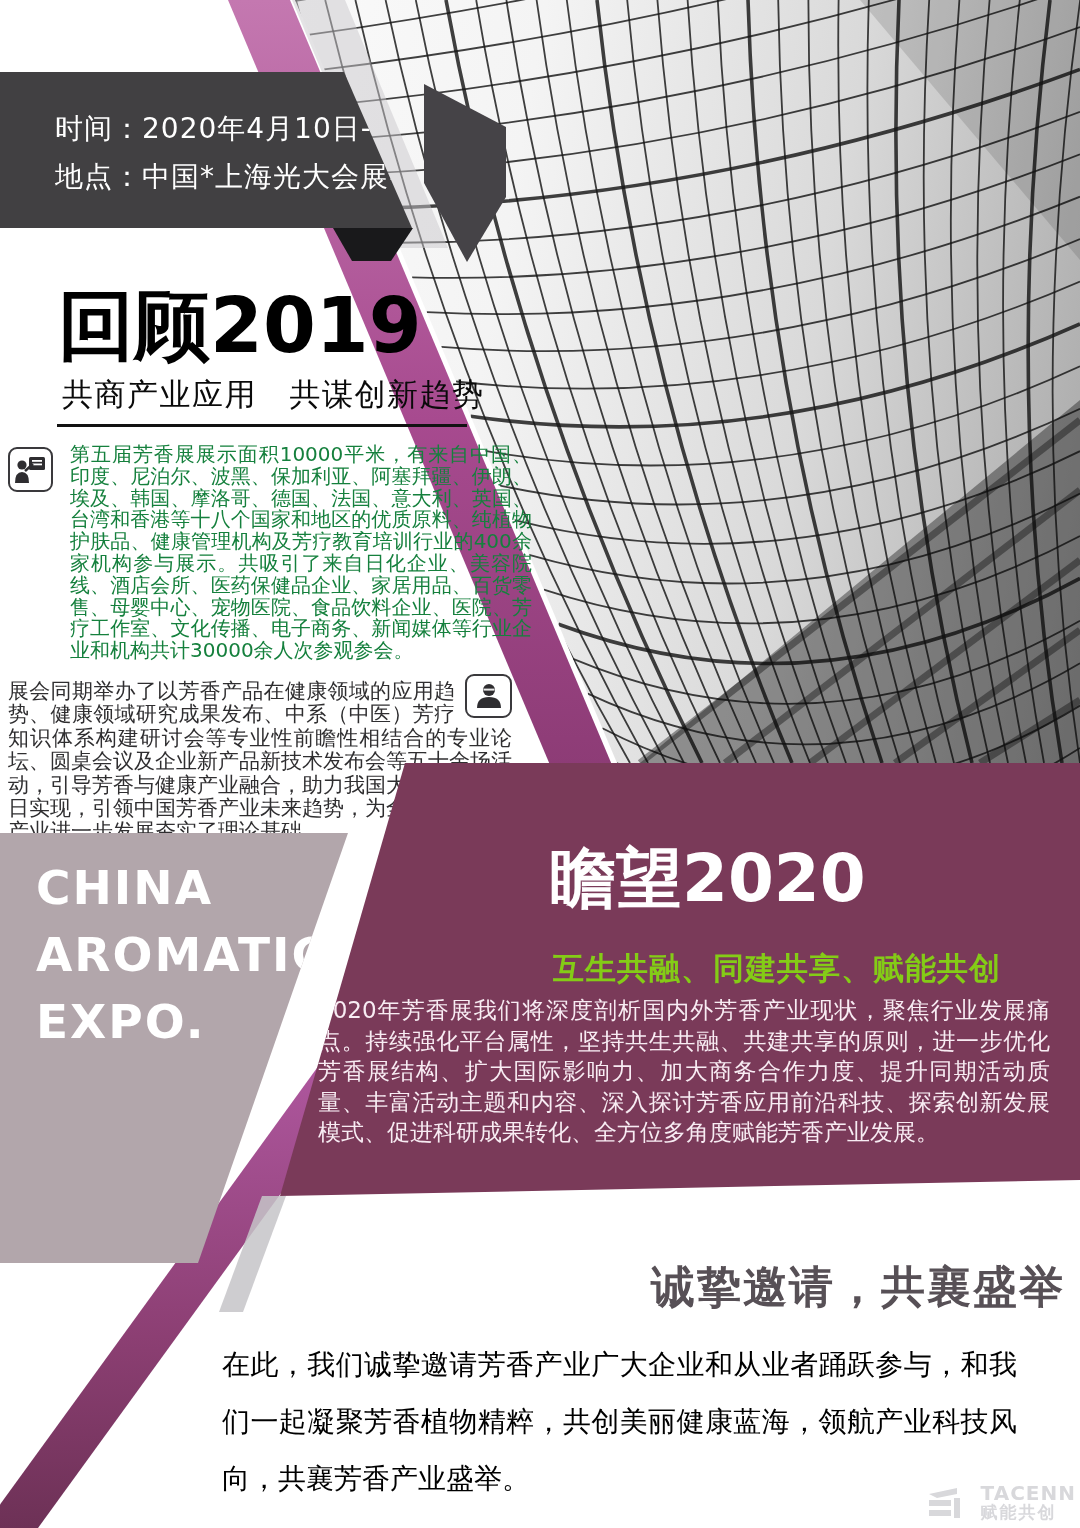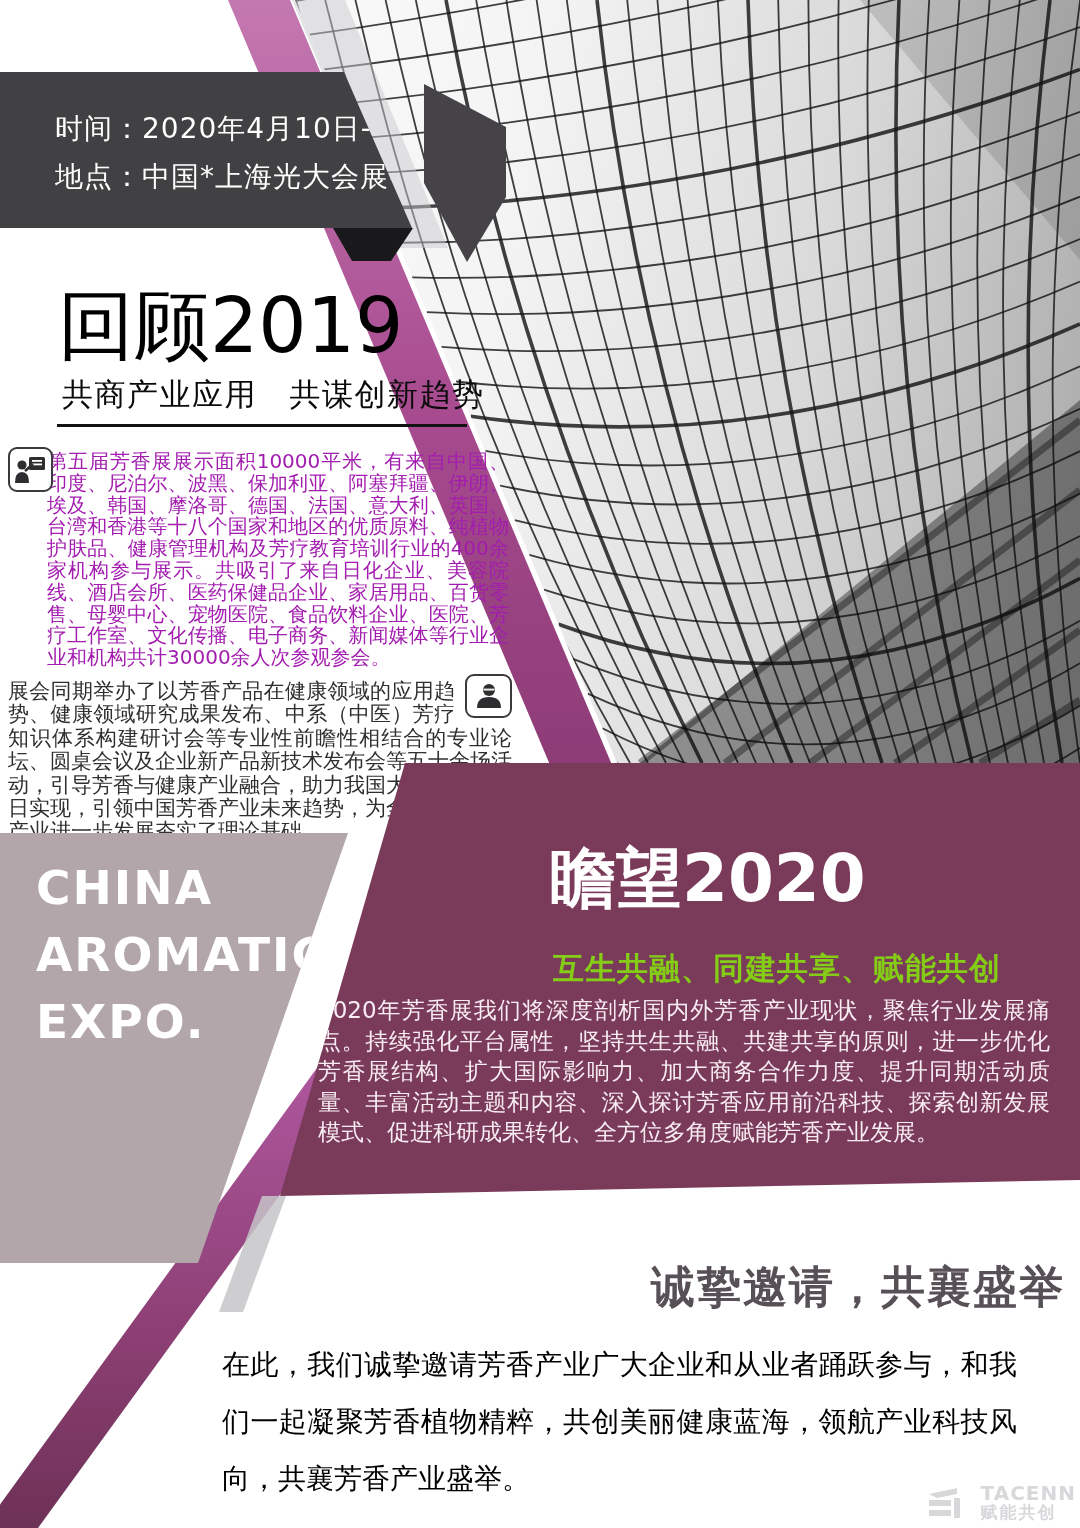--- a/index.html
+++ b/index.html
@@ -25,24 +25,24 @@
   .info-box{
     position:absolute;inset:0;z-index:3;pointer-events:none;
     clip-path:polygon(0 72px,344px 72px,412px 228px,0 228px);
     background:#414042;color:#fff;
   }
   .info-line{position:absolute;left:55px;font-size:28px;letter-spacing:1px;font-weight:500;}
   .info-line.l1{top:110px;}
   .info-line.l2{top:158px;}
 
   
-  .review-title{position:absolute;left:58px;top:288px;z-index:3;font-size:76px;font-weight:400;color:#000;line-height:1;letter-spacing:0;}
+  .review-title{position:absolute;left:58px;top:288px;z-index:3;font-size:76px;font-weight:700;color:#000;line-height:1;letter-spacing:0;}
   .review-sub{position:absolute;left:62px;top:374px;z-index:3;font-size:31px;font-weight:400;color:#0a0a0a;letter-spacing:1.5px;}
   .review-rule{position:absolute;left:57px;top:424px;width:410px;height:3px;background:#121212;z-index:3;}
-  .para1{position:absolute;left:47px;top:444px;width:462px;z-index:3;font-size:20px;line-height:21.8px;color:#a21caf;text-align:justify;margin-top:7px;}
+  .para1{position:absolute;left:70px;top:444px;width:462px;z-index:3;font-size:20px;line-height:21.8px;color:#15803d;text-align:justify;}
   .para2{position:absolute;left:8px;top:680px;width:504px;z-index:3;font-size:21px;line-height:23.4px;color:#2f2e30;text-align:justify;}
   .icon-box{width:45px;height:45px;border:2.5px solid #3a393c;border-radius:9px;background:#fff;box-sizing:border-box;display:flex;align-items:center;justify-content:center;}
   .icon1{position:absolute;left:8px;top:447px;z-index:4;}
   .icon2{float:right;margin:-6px 0 4px 10px;width:47px;height:44px;}
 
   
   .mauve-panel{
     position:absolute;inset:0;z-index:3;pointer-events:none;
     clip-path:polygon(0 833px,348px 833px,198px 1263px,0 1263px);
     background:#b2a6ab;

